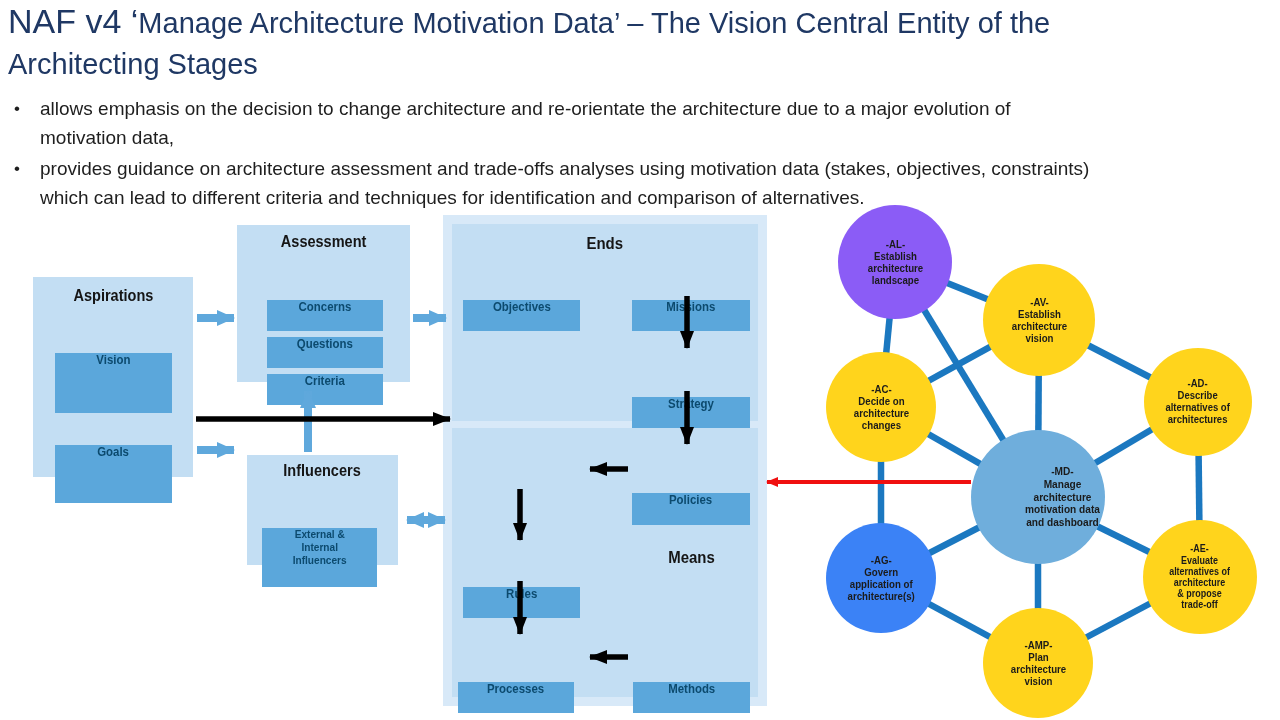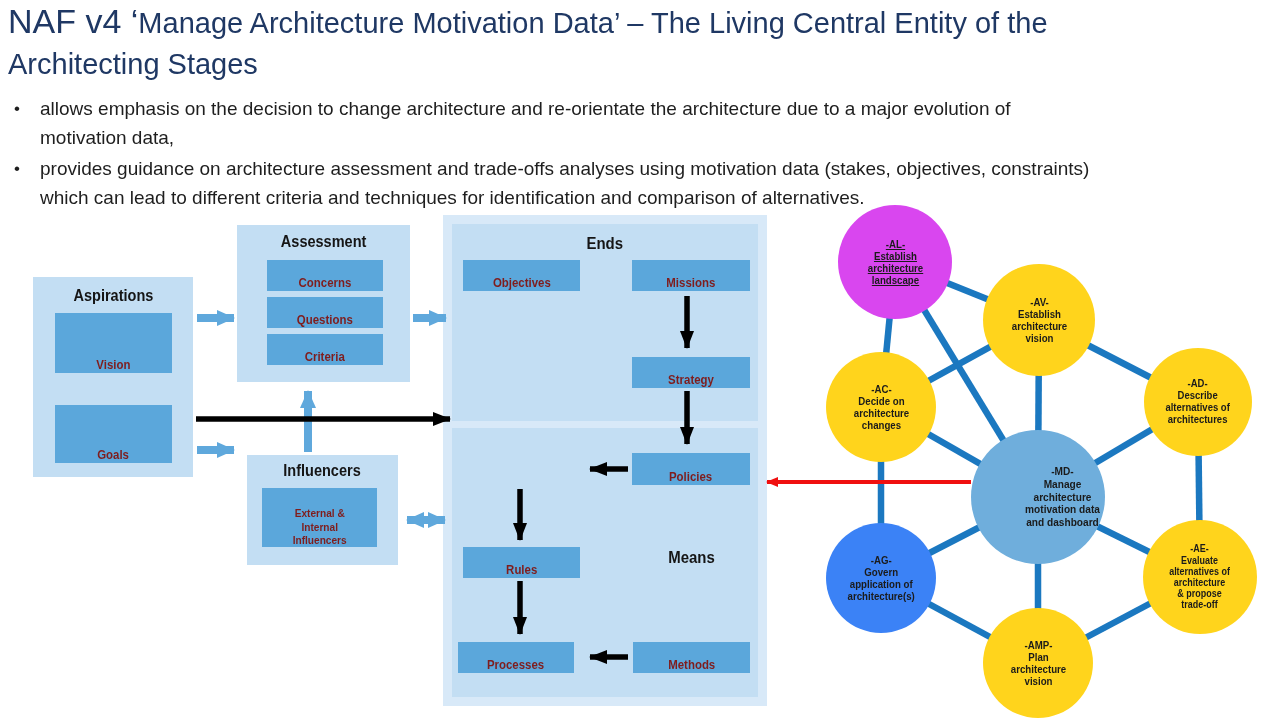--- a/index.html
+++ b/index.html
@@ -15,22 +15,22 @@
   .bmark{width:26px;font-size:17px;line-height:29px;color:#1e1e1e;}
   .btext{font-size:19px;line-height:29px;white-space:pre-line;}
   .caption{position:absolute;left:10px;top:579px;font-size:17.5px;font-weight:bold;
            color:#1F3864;line-height:1.4;white-space:pre-line;}
   
   .panel{position:absolute;background:#C3DEF3;}
   .panel-outer{position:absolute;background:#D8E9F8;}
   .ptitle{position:absolute;left:0;right:0;text-align:center;font-weight:bold;
           color:#151515;font-size:16.5px;}
   .ptitle2{position:absolute;text-align:center;font-weight:bold;color:#151515;font-size:17px;}
-  .pbox{position:absolute;background:#5BA7DB;color:#7f1d1d;display:flex;align-items:flex-end;
-        justify-content:center;text-align:center;font-weight:bold;font-size:13px;line-height:1.15;}
+  .pbox{position:absolute;background:#5BA7DB;color:#0c4a6e;display:flex;align-items:flex-start;
+        justify-content:center;text-align:center;font-weight:bold;font-size:13px;line-height:1.15;margin-top:40px;}
   .cond{display:inline-block;transform:scaleX(0.88);transform-origin:50% 50%;white-space:pre-line;}
   
   .circle{position:absolute;border-radius:50%;display:flex;align-items:center;justify-content:center;
           text-align:center;font-weight:bold;color:#1b1b1b;z-index:5;}
   .circle .cond{font-size:11px;line-height:1.1;}
   .c-md .cond{font-size:11.5px;}
   .c-ae .cond{font-size:10.2px;}
   .c-ad .cond{font-size:10.8px;}
   
   .overlay{position:absolute;left:0;top:0;z-index:4;pointer-events:none;}
@@ -84,21 +84,21 @@
     <line class="karrow" x1="687" y1="296" x2="687" y2="348" marker-end="url(#mblack)"></line>
     <line class="karrow" x1="687" y1="391" x2="687" y2="444" marker-end="url(#mblack)"></line>
     <line class="karrow" x1="628" y1="469" x2="590" y2="469" marker-end="url(#mblack)"></line>
     <line class="karrow" x1="520" y1="489" x2="520" y2="540" marker-end="url(#mblack)"></line>
     <line class="karrow" x1="520" y1="581" x2="520" y2="634" marker-end="url(#mblack)"></line>
     <line class="karrow" x1="628" y1="657" x2="590" y2="657" marker-end="url(#mblack)"></line>
 
     <line class="rarrow" x1="971" y1="482" x2="767" y2="482" marker-end="url(#mred)"></line>
   </svg>
 
-  <div class="title-l1"><span class="t-big">NAF v4 ‘</span><span class="t-med">Manage Architecture Motivation Data’ – The Living Central Entity of the</span></div>
+  <div class="title-l1"><span class="t-big">NAF v4 ‘</span><span class="t-med">Manage Architecture Motivation Data’ – The Vision Central Entity of the</span></div>
   <div class="title-l2 t-med">Architecting Stages</div>
 
   <div class="bullets">
     <div class="bullet-row">
       <span class="bmark">•</span>
       <span class="btext">allows emphasis on the decision to change architecture and re-orientate the architecture due to a major evolution of
 motivation data,</span>
     </div>
     <div class="bullet-row">
       <span class="bmark">•</span>
@@ -164,21 +164,21 @@
       </div>
     <div class="pbox" style="left:6px;top:214px;width:116px;height:31px;">
         <span class="cond">Processes</span>
       </div>
     <div class="pbox" style="left:181px;top:214px;width:117px;height:31px;">
         <span class="cond">Methods</span>
       </div>
   </div>
 
 
-  <div class="circle c-al" style="left: 838px; top: 205px; width: 114px; height: 114px; background-color: #d946ef; text-decoration: underline;">
+  <div class="circle c-al" style="left: 838px; top: 205px; width: 114px; height: 114px; background-color: #8b5cf6;">
       <span class="cond">-AL-
 Establish
 architecture
 landscape</span>
     </div>
   <div class="circle c-av" style="left: 983px; top: 264px; width: 112px; height: 112px; background-color: rgb(255, 212, 28);">
       <span class="cond">-AV-
 Establish
 architecture
 vision</span>

